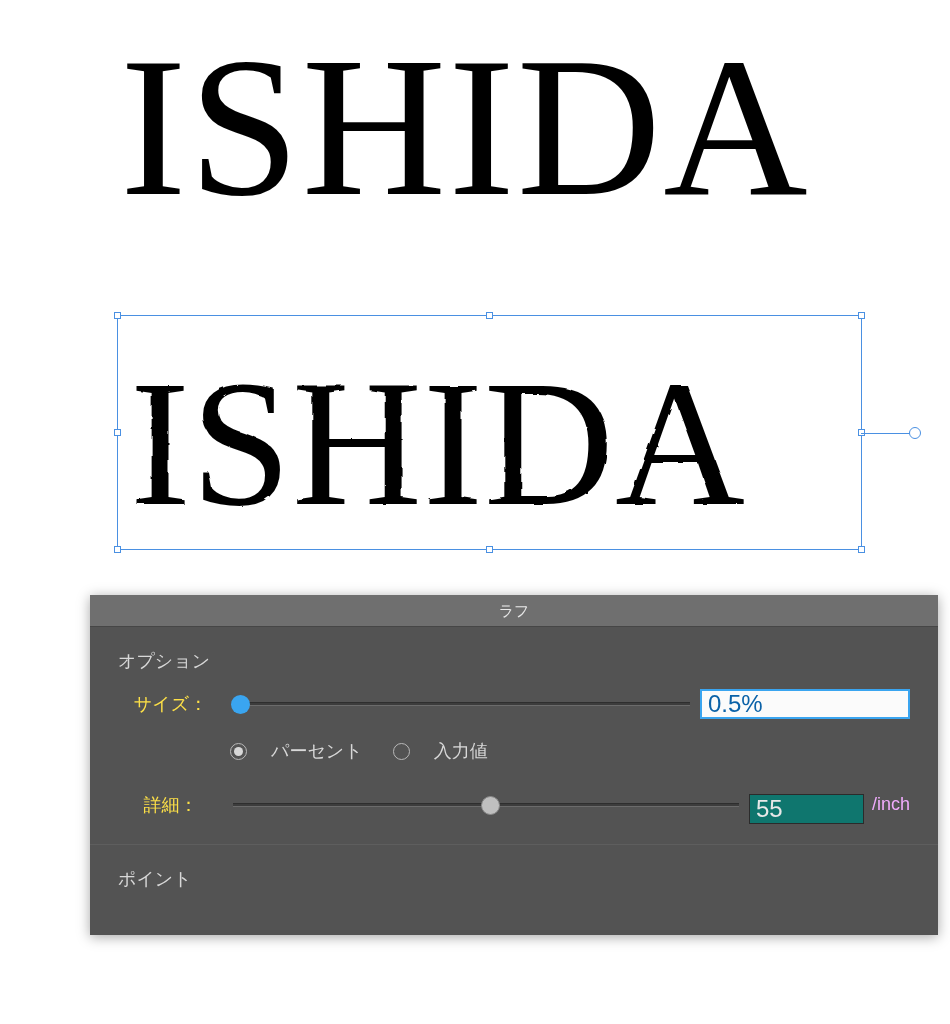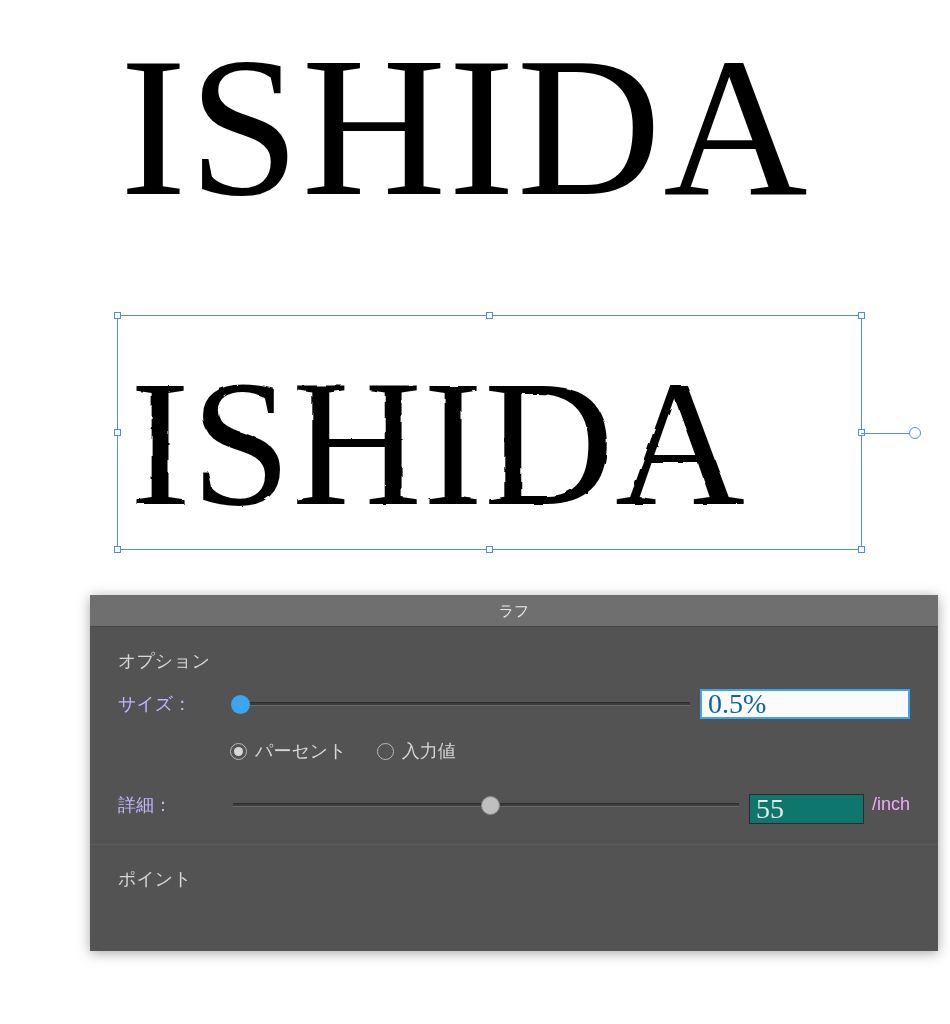--- a/index.html
+++ b/index.html
@@ -93,36 +93,36 @@
 .panel-titlebar {
   background: #6f6f6f;
   height: 32px;
   text-align: center;
   line-height: 32px;
   font-size: 15px;
   color: #e8e8e8;
   border-bottom: 1px solid #464646;
 }
 .panel-body {
-  padding: 22px 28px 44px 28px;
+  padding: 22px 28px 28px 28px;
 }
 .section-label {
   font-size: 18px;
   color: #d8d8d8;
   margin-bottom: 16px;
 }
 .row {
   display: flex;
   align-items: center;
   margin-bottom: 20px;
 }
 .row-label {
   width: 105px;
-  text-align: left;
-  color: #c4b5fd;
+  text-align: center;
+  color: #fde047;
   font-size: 18px;
 }
 .slider-track {
   flex: 1;
   height: 4px;
   background: #3c3c3c;
   border-top: 1px solid #2e2e2e;
   border-bottom: 1px solid #6b6b6b;
   position: relative;
   margin: 0 10px;
@@ -141,23 +141,23 @@
 .slider-thumb.gray {
   background: #bfbfbf;
   border: 1px solid #8a8a8a;
 }
 .text-input {
   width: 210px;
   height: 30px;
   background: #fbfbfb;
   border: 2px solid #3aa5f0;
   color: #0b62a8;
-  font-size: 28px;
+  font-size: 24px;
   padding: 0 6px;
-  font-family: Liberation Serif, serif;
+  font-family: Liberation Sans, sans-serif;
 }
 .text-input.dark {
   width: 115px;
   background: #0f766e;
   border: 1px solid #2b2b2b;
   color: #e8e8e8;
   margin-top: 9px;
 }
 .unit-label {
   margin-left: 8px;
@@ -167,21 +167,21 @@
 .radio-row {
   display: flex;
   align-items: center;
   margin-left: 112px;
   gap: 30px;
   margin-bottom: 22px;
 }
 .radio {
   display: flex;
   align-items: center;
-  gap: 8px;
+  gap: 24px;
   cursor: pointer;
 }
 .radio-circle {
   width: 17px;
   height: 17px;
   border-radius: 50%;
   border: 1.5px solid #b8b8b8;
   display: flex;
   align-items: center;
   justify-content: center;

